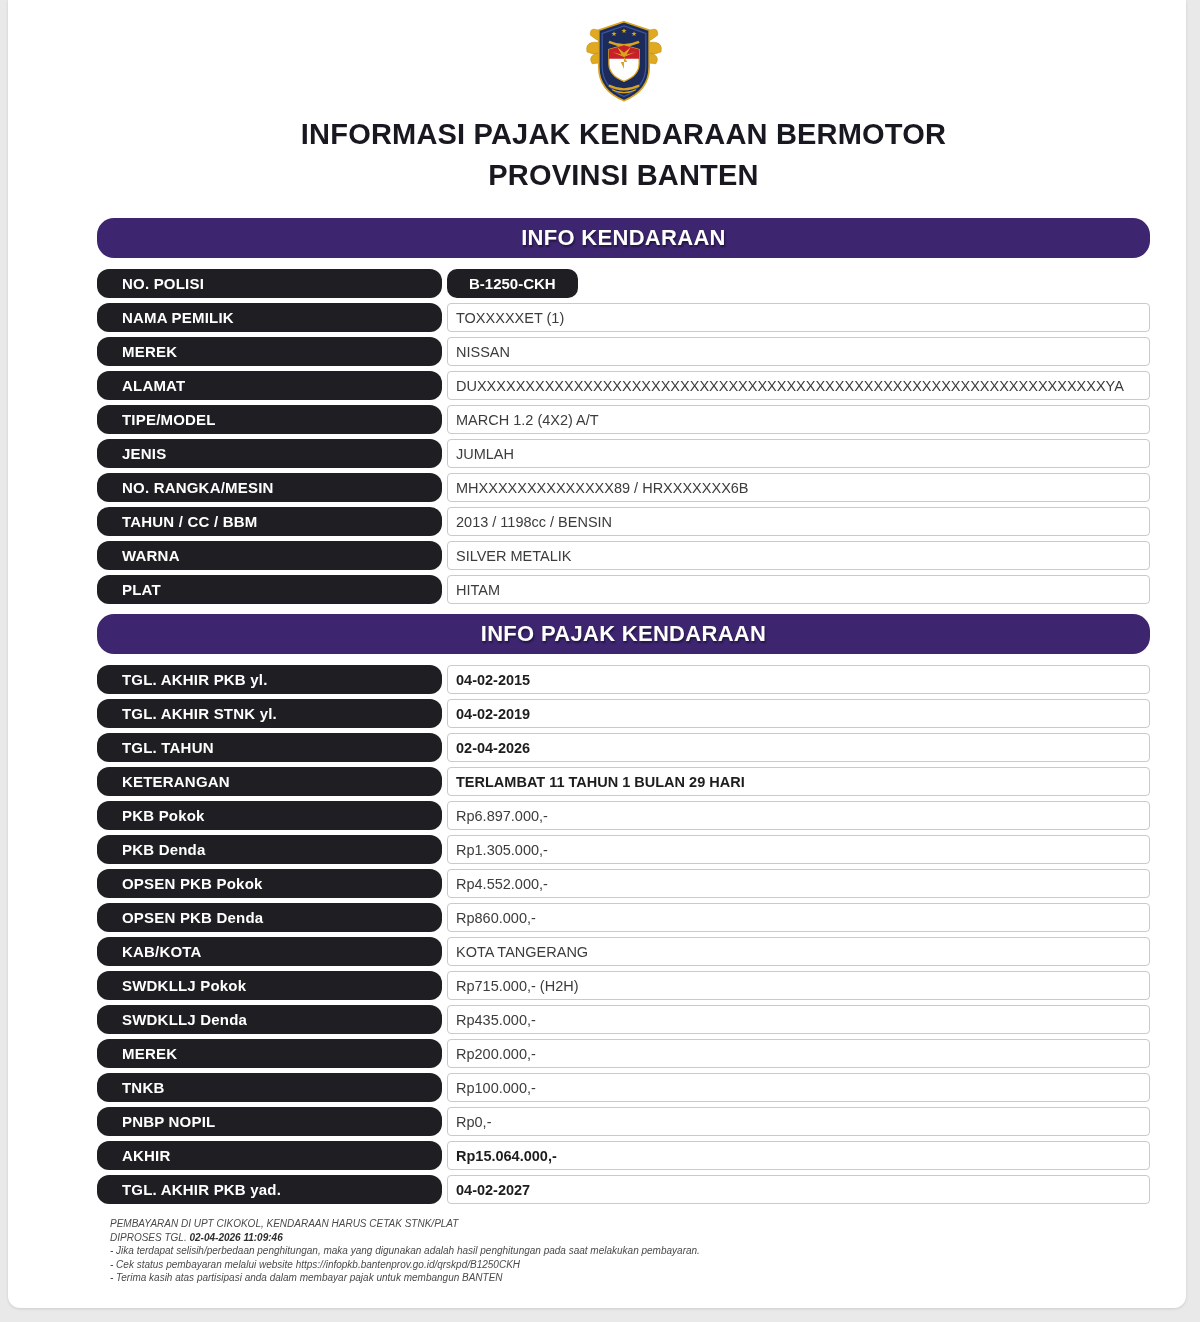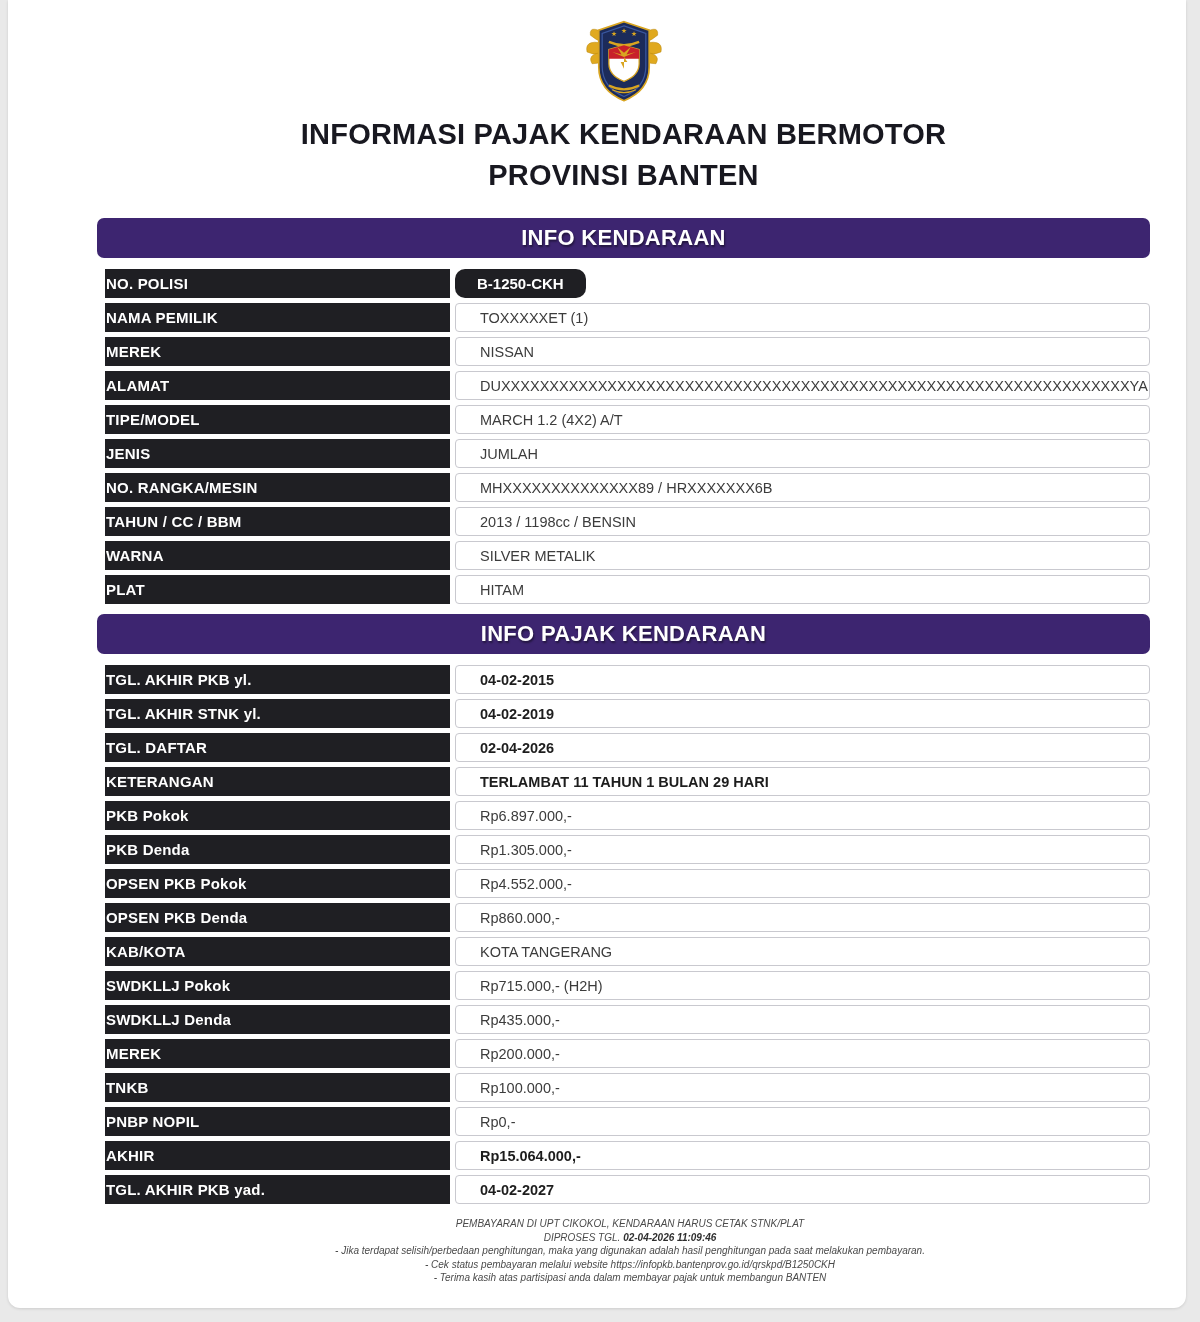--- a/index.html
+++ b/index.html
@@ -31,21 +31,21 @@
     font-size: 29px;
     font-weight: bold;
     color: #181820;
     line-height: 1.42;
     letter-spacing: 0.2px;
     margin-top: 4px;
   }
   .section-header {
     height: 40px;
     background: #3d2570;
-    border-radius: 7px;
+    border-radius: 17px;
     color: #ffffff;
     font-size: 22px;
     font-weight: bold;
     letter-spacing: 0.3px;
     display: flex;
     align-items: center;
     justify-content: center;
     text-shadow: 1px 2px 2px rgba(0,0,0,0.45);
     margin: 0 0 11px 0;
   }
@@ -59,32 +59,31 @@
   }
   .row-label {
     flex: 0 0 345px;
     background: #1f1f23;
     color: #ffffff;
     font-weight: bold;
     font-size: 15px;
     letter-spacing: 0.2px;
     display: flex;
     align-items: center;
-    padding-left: 1px;
-    border-radius: 0;
-    margin-left: 8px;
+    padding-left: 25px;
+    border-radius: 12px;
   }
   .row-value {
     flex: 1 1 auto;
     background: #ffffff;
     border: 1px solid #c9c9cf;
     border-radius: 4px;
     display: flex;
     align-items: center;
-    padding-left: 24px;
+    padding-left: 8px;
     font-size: 14.5px;
     color: #3c3c3c;
     white-space: nowrap;
     overflow: hidden;
   }
   .row-value.bold { font-weight: bold; color: #1d1d1d; }
   .row-value.badge {
     flex: 0 0 auto;
     padding: 0 22px;
     background: #1f1f23;
@@ -96,21 +95,21 @@
     justify-content: center;
   }
   .footer {
     margin-top: 13px;
     padding-left: 13px;
     font-size: 10px;
     font-style: italic;
     color: #4a4a4a;
     line-height: 13.5px;
   }
-  .footer .ln { display: block; text-align: center; }
+  .footer .ln { display: block; }
   .footer b { color: #2e2e2e; }
 </style>
 </head>
 <body>
 
 <div class="card">
   <div class="content">
 
     <div class="logo-wrap">
       <svg width="84" height="98" viewBox="0 0 100 116">
@@ -216,21 +215,21 @@
     <div class="row-label">TGL. AKHIR PKB yl.</div>
     <div class="row-value bold">04-02-2015</div>
   </div>
 
   <div class="row">
     <div class="row-label">TGL. AKHIR STNK yl.</div>
     <div class="row-value bold">04-02-2019</div>
   </div>
 
   <div class="row">
-    <div class="row-label">TGL. DAFTAR</div>
+    <div class="row-label">TGL. TAHUN</div>
     <div class="row-value bold">02-04-2026</div>
   </div>
 
   <div class="row">
     <div class="row-label">KETERANGAN</div>
     <div class="row-value bold">TERLAMBAT 11 TAHUN 1 BULAN 29 HARI</div>
   </div>
 
   <div class="row">
     <div class="row-label">PKB Pokok</div>

